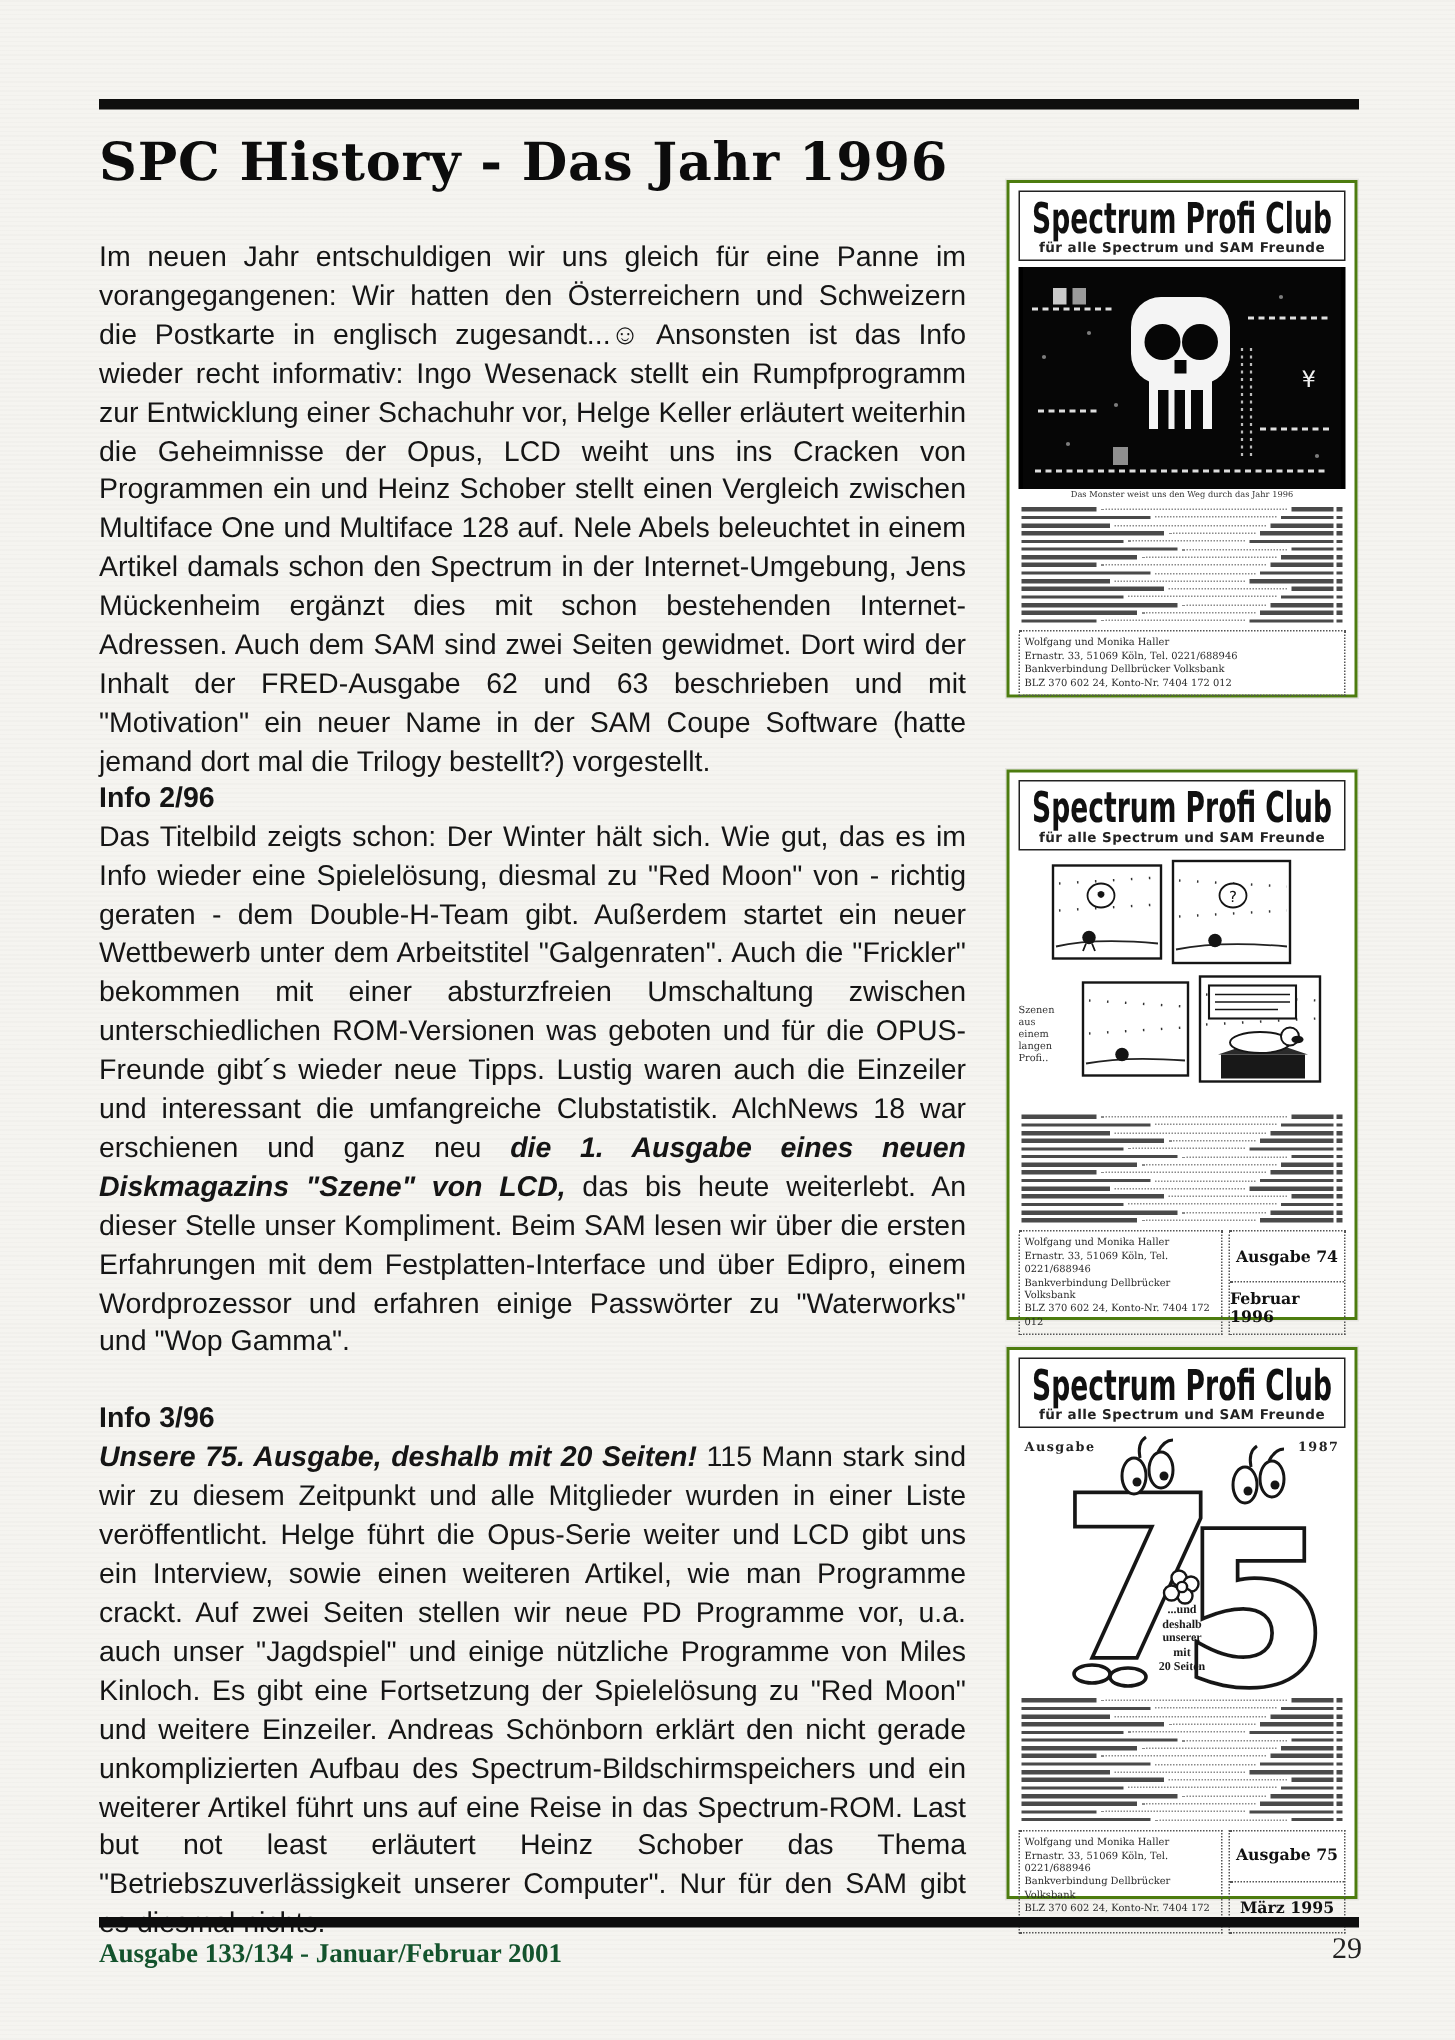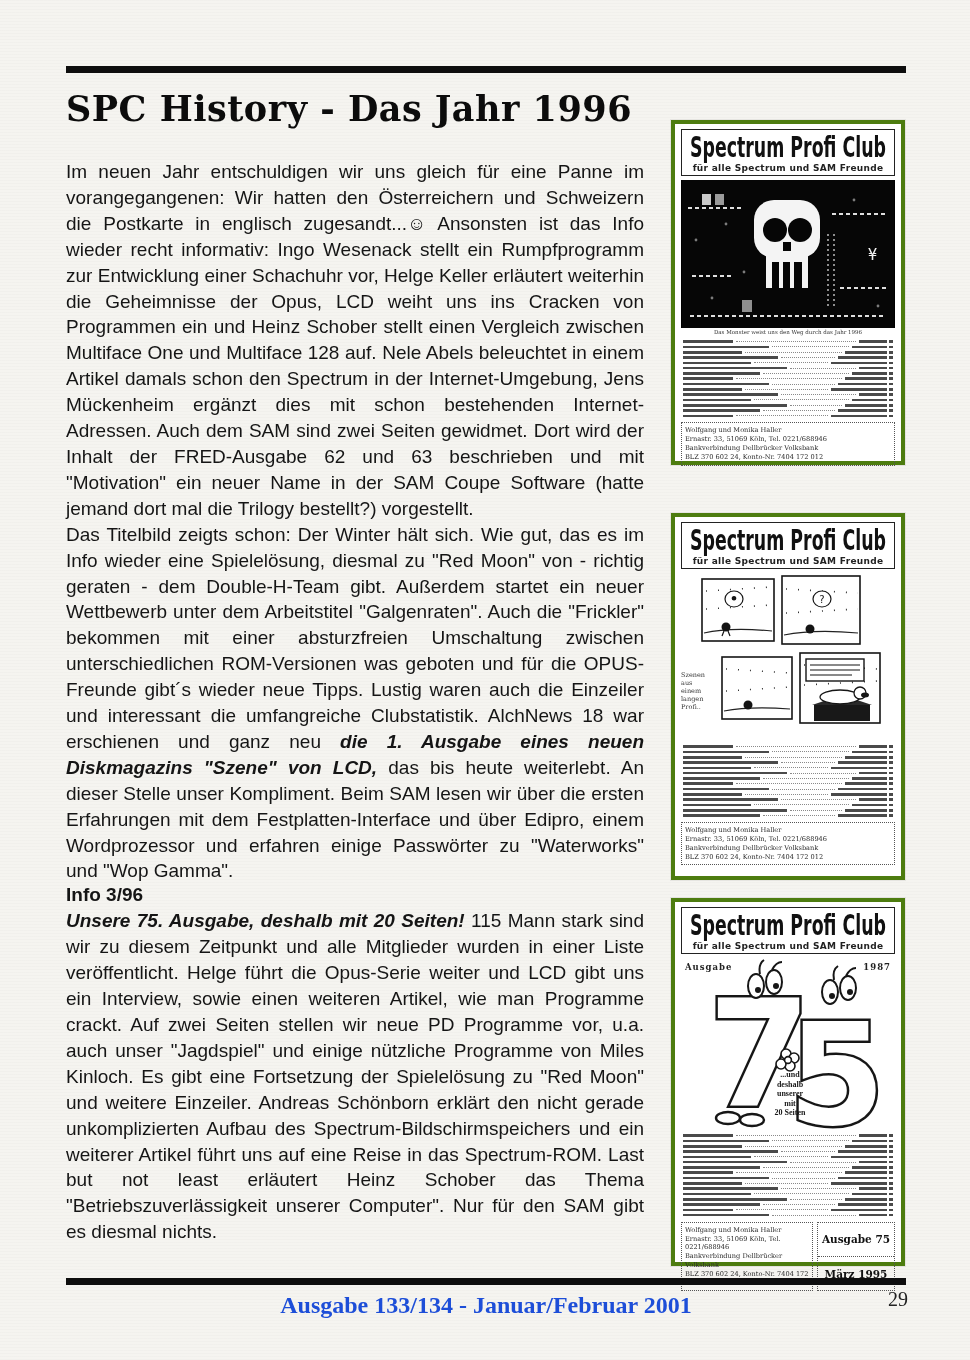--- a/index.html
+++ b/index.html
@@ -14,21 +14,21 @@
   #rule-bottom{top:1278px;}
 
   .text-col{position:absolute;left:66px;top:88px;width:578px;}
   .title{font-family:"DejaVu Serif", serif;font-weight:bold;font-size:35px;margin:0 0 30px 0;color:#0c0c0c;letter-spacing:0.5px;}
   .sec-head{font-weight:bold;font-size:19px;margin:27px 0 2px 0;}
   .sec-head:first-of-type{margin-top:0;}
   .sec-body{font-size:19px;line-height:25.9px;text-align:justify;margin:0;}
   .bi{font-weight:bold;font-style:italic;}
 
   
-  .cover{position:absolute;left:671px;width:234px;background:#ffffff;border:4px solid #4d7c0f;
+  .cover{position:absolute;left:671px;width:234px;background:#ffffff;border:2px solid #4d7c0f;
          box-sizing:border-box;padding:5px 6px;box-shadow:0 0 0 1px rgba(0,0,0,0.06);}
   #cover-1{top:120px;height:345px;}
   #cover-2{top:513px;height:367px;}
   #cover-3{top:898px;height:368px;}
 
   .masthead{border:1px solid #222;text-align:center;padding:1px 2px 2px;margin-bottom:4px;}
   .masthead svg{display:block;width:100%;height:32px;}
   .masthead text{fill:#111;}
   .cover-subtitle{font-family:"DejaVu Sans", sans-serif;font-weight:bold;font-size:9px;letter-spacing:0.3px;color:#222;}
 
@@ -55,35 +55,36 @@
   .toc-pg{width:4px;height:2.6px;background:#4a4a4a;margin-left:2px;flex:none;}
 
   .bottom-row{display:flex;gap:4px;margin-top:4px;}
   .addr{flex:1;border:1px dotted #555;padding:3px 3px;font-family:"DejaVu Serif", serif;
         font-size:6.6px;line-height:8.8px;color:#2a2a2a;}
   .issue-box{width:76px;border:1px dotted #555;display:flex;flex-direction:column;
              font-family:"DejaVu Serif", serif;font-weight:bold;font-size:10.5px;color:#111;}
   .issue-box .cell{flex:1;display:flex;align-items:center;justify-content:center;}
   .issue-box .cell.top{border-bottom:1px dotted #555;}
 
-  .footer-line{position:absolute;left:66px;width:840px;top:1292px;text-align:center;
-               font-family:"Liberation Serif", serif;font-weight:bold;font-size:24px;color:#1d4ed8;}
+  .footer-line{position:absolute;left:66px;width:840px;top:1292px;
+               font-family:"Liberation Serif", serif;font-weight:bold;font-size:18px;color:#14532d;}
   .page-num{position:absolute;right:62px;top:1288px;font-family:"Liberation Serif", serif;
             font-size:20px;color:#222;}
 </style>
 </head>
 <body>
 
 <div class="rule" id="rule-top"></div>
 
 <div class="text-col">
   <h1 class="title">SPC History - Das Jahr 1996</h1>
 
   <p class="sec-body"><span>Im neuen Jahr entschuldigen wir uns gleich für eine Panne im vorangegangenen: Wir hatten den Österreichern und Schweizern die Postkarte in englisch zugesandt...☺ Ansonsten ist das Info wieder recht informativ: Ingo Wesenack stellt ein Rumpfprogramm zur Entwicklung einer Schachuhr vor, Helge Keller erläutert weiterhin die Geheimnisse der Opus, LCD weiht uns ins Cracken von Programmen ein und Heinz Schober stellt einen Vergleich zwischen Multiface One und Multiface 128 auf. Nele Abels beleuchtet in einem Artikel damals schon den Spectrum in der Internet-Umgebung, Jens Mückenheim ergänzt dies mit schon bestehenden Internet-Adressen. Auch dem SAM sind zwei Seiten gewidmet. Dort wird der Inhalt der FRED-Ausgabe 62 und 63 beschrieben und mit "Motivation" ein neuer Name in der SAM Coupe Software (hatte jemand dort mal die Trilogy bestellt?) vorgestellt.</span></p>
 
+  <div class="sec-head">Info 2/96</div>
   <p class="sec-body"><span>Das Titelbild zeigts schon: Der Winter hält sich. Wie gut, das es im Info wieder eine Spielelösung, diesmal zu "Red Moon" von - richtig geraten - dem Double-H-Team gibt. Außerdem startet ein neuer Wettbewerb unter dem Arbeitstitel "Galgenraten". Auch die "Frickler" bekommen mit einer absturzfreien Umschaltung zwischen unterschiedlichen ROM-Versionen was geboten und für die OPUS-Freunde gibt´s  wieder neue Tipps. Lustig waren auch die Einzeiler und interessant die umfangreiche Clubstatistik. AlchNews 18 war erschienen und ganz neu </span><span class="bi">die 1. Ausgabe eines neuen Diskmagazins "Szene" von LCD,</span><span> das bis heute weiterlebt. An dieser Stelle unser Kompliment. Beim SAM lesen wir über die ersten Erfahrungen mit dem Festplatten-Interface und über Edipro, einem Wordprozessor und erfahren einige Passwörter zu "Waterworks" und "Wop Gamma".</span></p>
 
   <div class="sec-head">Info 3/96</div>
   <p class="sec-body"><span class="bi">Unsere 75. Ausgabe, deshalb mit 20 Seiten!</span><span> 115 Mann stark sind wir zu diesem Zeitpunkt und alle Mitglieder wurden in einer Liste veröffentlicht. Helge führt die Opus-Serie weiter und LCD gibt uns ein Interview, sowie einen weiteren Artikel, wie man Programme crackt. Auf zwei Seiten stellen wir neue PD Programme vor, u.a. auch unser "Jagdspiel" und einige nützliche Programme von Miles Kinloch. Es gibt eine Fortsetzung der Spielelösung zu "Red Moon" und weitere Einzeiler. Andreas Schönborn erklärt den nicht gerade unkomplizierten Aufbau des Spectrum-Bildschirmspeichers und ein weiterer Artikel führt uns auf eine Reise in das Spectrum-ROM. Last but not least erläutert Heinz Schober das Thema "Betriebszuverlässigkeit unserer Computer". Nur für den SAM gibt es diesmal nichts.</span></p>
 </div>
 
 <div class="cover" id="cover-1">
   <div class="masthead">
     <svg viewBox="0 0 210 30">
       <text x="105" y="25" text-anchor="middle" textLength="198" lengthAdjust="spacingAndGlyphs" font-family="DejaVu Sans, sans-serif" font-size="28" font-weight="bold">Spectrum Profi Club</text>
@@ -381,20 +382,24 @@
         <span class="toc-r" style="width: 49px;"></span>
         <span class="toc-pg"></span>
       </div>
     </div>
   <div class="bottom-row">
     <div class="addr">
       <div>Wolfgang und Monika Haller</div>
       <div>Ernastr. 33, 51069 Köln, Tel. 0221/688946</div>
       <div>Bankverbindung Dellbrücker Volksbank</div>
       <div>BLZ 370 602 24, Konto-Nr. 7404 172 012</div>
+    </div>
+    <div class="issue-box">
+      <div class="cell top">Ausgabe 74</div>
+      <div class="cell">Februar 1996</div>
     </div>
   </div>
 </div>
 
 <div class="cover" id="cover-3">
   <div class="masthead">
     <svg viewBox="0 0 210 30">
       <text x="105" y="25" text-anchor="middle" textLength="198" lengthAdjust="spacingAndGlyphs" font-family="DejaVu Sans, sans-serif" font-size="28" font-weight="bold">Spectrum Profi Club</text>
     </svg>
     <div class="cover-subtitle">für alle Spectrum und SAM Freunde</div>

